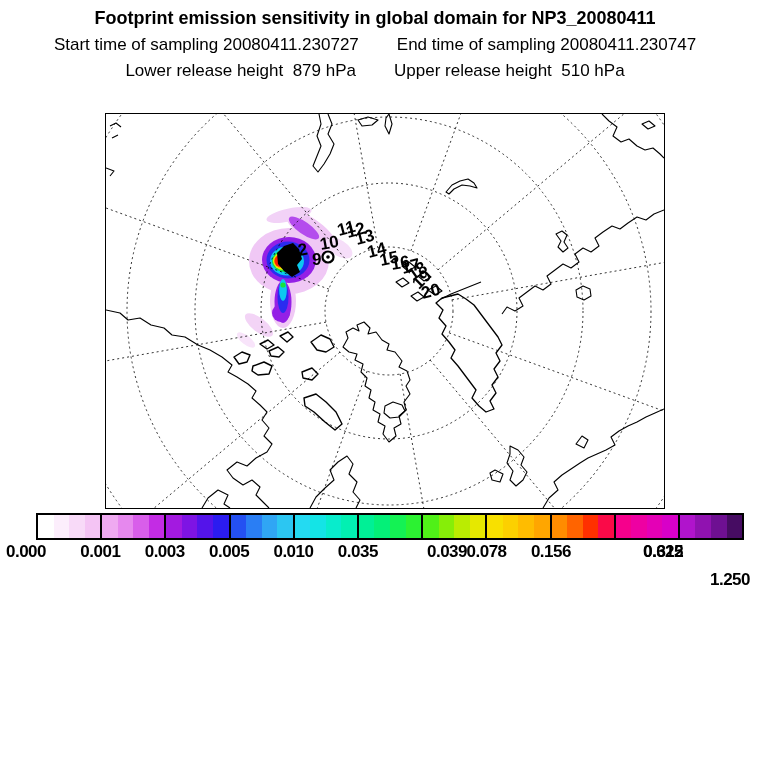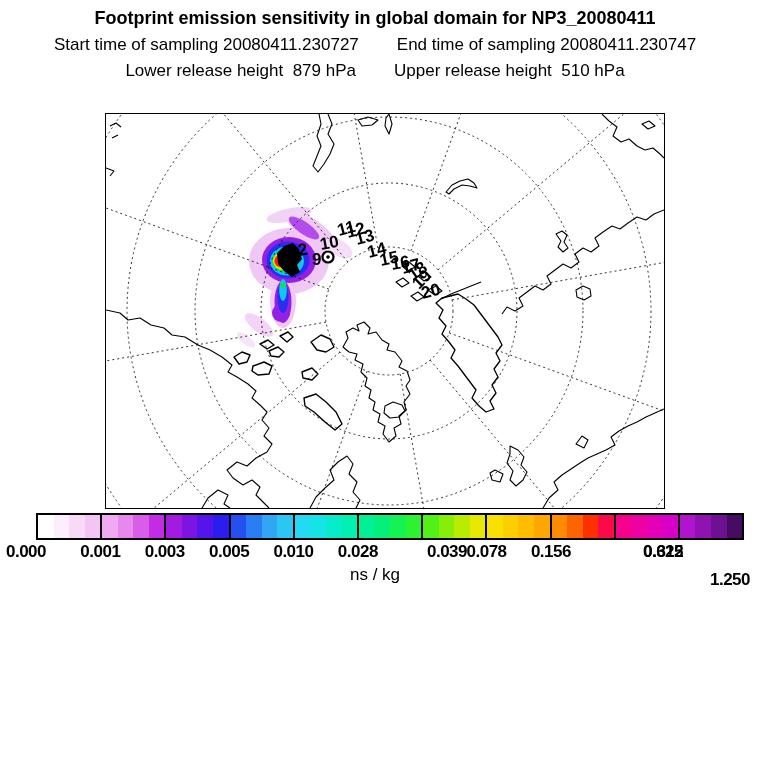--- a/index.html
+++ b/index.html
@@ -216,24 +216,23 @@
         <div class="cbar-cell" style="background: rgb(110, 16, 146);"></div>
         <div class="cbar-cell" style="background: rgb(70, 12, 98);"></div>
       </div>
     </div>
   <div id="cbar-ticks">
       <span class="tick" style="left: 36px; transform: translateX(-75%);">0.000</span>
       <span class="tick" style="left: 100.364px; transform: translateX(-50%);">0.001</span>
       <span class="tick" style="left: 164.727px; transform: translateX(-50%);">0.003</span>
       <span class="tick" style="left: 229.091px; transform: translateX(-50%);">0.005</span>
       <span class="tick" style="left: 293.455px; transform: translateX(-50%);">0.010</span>
-      <span class="tick" style="left: 357.818px; transform: translateX(-50%);">0.028</span>
+      <span class="tick" style="left: 357.818px; transform: translateX(-50%);">0.035</span>
       <span class="tick" style="left: 447px; transform: translateX(-50%);">0.039</span>
       <span class="tick" style="left: 486.545px; transform: translateX(-50%);">0.078</span>
       <span class="tick" style="left: 550.909px; transform: translateX(-50%);">0.156</span>
       <span class="tick" style="left: 615.273px; transform: translateX(-50%); margin-left: 48px;">0.312</span>
       <span class="tick" style="left: 663px; transform: translateX(-50%);">0.625</span>
       <span class="tick" style="left: 744px; transform: translateX(-85%); margin-top: 28px;">1.250</span>
     </div>
 
-  <div id="units" class="hline">ns / kg</div>
 
 </div>
 
 </body></html>

